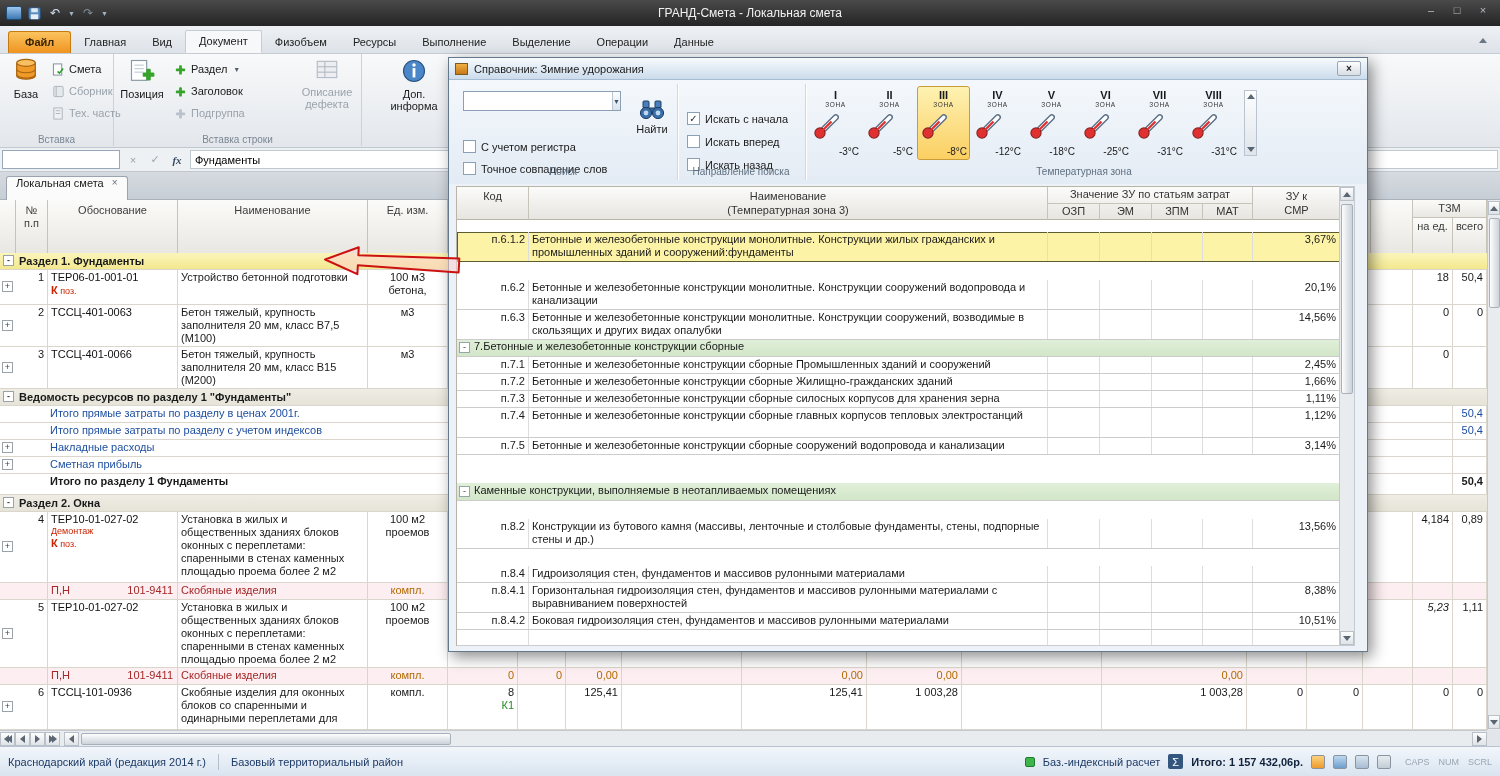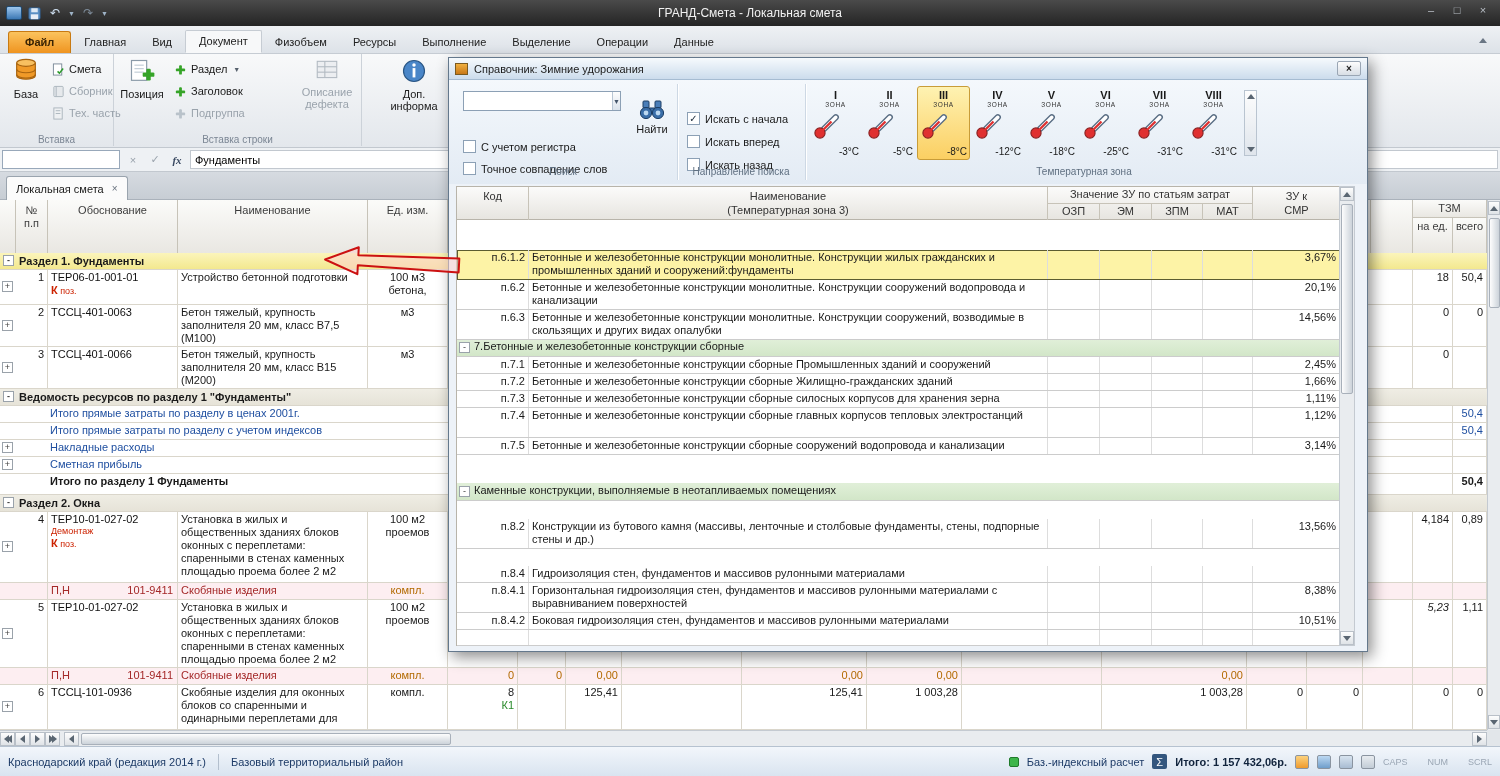--- a/index.html
+++ b/index.html
@@ -38,21 +38,21 @@
 
   
   .fbar{position:absolute;left:0;top:148px;width:100%;height:24px;background:#eef1f4;border-bottom:1px solid #c2c8cf;display:flex;align-items:center;gap:4px;padding:0 2px}
   .namebox{width:118px;height:19px;border:1px solid #98a8ba;background:#fff;font-size:11px;padding:0 3px;font-family:inherit}
   .fbtn{width:18px;text-align:center;color:#9aa3ac;font-size:11px}
   .fbtn.fx{color:#3a4a62;font-style:italic;font-weight:bold;font-family:"Liberation Serif",serif}
   .finput{flex:1;height:19px;border:1px solid #c2c8cf;background:#fff;font-size:11px;padding:0 4px;font-family:inherit}
 
   
   .doctabs{position:absolute;left:0;top:172px;width:100%;height:28px;background:linear-gradient(#d6dbe1,#c7cdd4);border-bottom:1px solid #aab2bb}
-  .dtab{position:absolute;left:6px;top:4px;height:24px;background:#fbfbfb;border:1px solid #9aa4ae;border-bottom:none;border-radius:3px 3px 0 0;display:flex;align-items:center;gap:8px;padding:0 9px;font-size:11px}
+  .dtab{position:absolute;left:6px;top:4px;height:24px;background:#fbfbfb;border:1px solid #9aa4ae;border-bottom:none;border-radius:3px 3px 0 0;display:flex;gap:8px;padding:0 9px;font-size:11px}
   .dtab .x{color:#68727e;font-size:10px}
 
   
   .mheader{position:absolute;left:0;top:200px;width:1487px;height:53px;background:linear-gradient(#fafaf8,#e8e6e1);border-bottom:1px solid #b5b1a6}
   .mth{position:absolute;top:0;height:53px;border-right:1px solid #c7c3b8;text-align:center;padding-top:4px;color:#3c3c3c;white-space:pre-line;line-height:1.2;background:linear-gradient(#fbfbf9,#e9e7e2)}
   .mth.grp{height:18px;border-bottom:1px solid #c7c3b8;padding-top:2px}
   .mth.sub{top:18px;height:35px;padding-top:2px}
   #main-rows{position:absolute;left:0;top:0;width:1487px;height:776px}
   .mrow{position:absolute;left:0;width:1487px;background:#fff;border-bottom:1px solid #dad6cb;overflow:hidden}
   .mcell{position:absolute;top:0;height:100%;border-right:1px solid #dad6cb;padding:1px 3px;line-height:1.18;overflow:hidden}
@@ -92,21 +92,21 @@
   .tri-d{width:0;height:0;border-left:4px solid transparent;border-right:4px solid transparent;border-top:5px solid #5a6672}
 
   
   .statusbar{position:absolute;left:0;top:746px;width:100%;height:30px;background:linear-gradient(#f2f6fb,#d9e4f0);border-top:1px solid #b6c2d0;display:flex;align-items:center;padding:0 8px;color:#1c3a66}
   .sb-sep{width:0;height:16px;border-left:1px solid #b3bfcd;margin:0 12px}
   .sb-right{margin-left:auto;display:flex;align-items:center;gap:8px}
   .led{width:10px;height:10px;background:#3db54a;border:1px solid #1f7a2b;border-radius:2px}
   .sigma{width:15px;height:15px;background:#33567e;color:#fff;font-size:11px;display:flex;align-items:center;justify-content:center;border-radius:2px}
   .sb-total{font-weight:bold;color:#10233c}
   .sq{width:14px;height:14px;border-radius:2px;border:1px solid #8a94a0}
-  .inds{display:flex;gap:20px;color:#9aa6b4;font-size:9px;}
+  .inds{display:flex;gap:9px;color:#9aa6b4;font-size:9px;margin-left:6px}
 
   
   .dialog{position:absolute;left:448px;top:57px;width:920px;height:595px;background:#edf2f8;border:1px solid #64788c;box-shadow:4px 5px 14px rgba(0,0,0,.45);z-index:50}
   .dlg-title{position:absolute;left:0;top:0;width:100%;height:22px;background:linear-gradient(#f6fafd,#ccdcec);border-bottom:1px solid #a6bcd2;display:flex;align-items:center;gap:6px;padding:0 6px}
   .dlg-ico{width:13px;height:12px;background:linear-gradient(#f0b040,#c87818);border:1px solid #7a5a20}
   .dlg-close{margin-left:auto;width:24px;height:15px;background:linear-gradient(#fdfdfd,#d8dee5);border:1px solid #9aa6b4;border-radius:2px;display:flex;align-items:center;justify-content:center;font-size:10px;color:#222;font-weight:bold}
   .dlg-panel{position:absolute;left:0;top:22px;width:100%;height:104px;background:linear-gradient(#f4f8fc,#e3ebf4)}
   .vsep{position:absolute;top:4px;height:96px;width:1px;background:#cdd8e4;box-shadow:1px 0 0 #fff}
   .glabel{position:absolute;top:86px;height:14px;text-align:center;color:#5f6f80;font-size:10px}
   .combo{position:absolute;left:14px;top:11px;width:158px;height:20px;background:#fff;border:1px solid #8ca0b5;display:flex}
@@ -745,21 +745,21 @@
       <div class="dth grp" style="left:591px;width:205px">Значение ЗУ по статьям затрат</div>
       <div class="dth sub" style="left:591px;width:52px">ОЗП</div>
       <div class="dth sub" style="left:643px;width:52px">ЭМ</div>
       <div class="dth sub" style="left:695px;width:51px">ЗПМ</div>
       <div class="dth sub" style="left:746px;width:50px">МАТ</div>
       <div class="dth" style="left:796px;width:87px;border-right:none">ЗУ к
 СМР</div>
     </div>
 
     <div id="dialog-rows">
-        <div class="drow  sel" style="top: 30px; height: 30px;">
+        <div class="drow  sel" style="top: 12px; height: 30px;">
           <div class="dcell codec" style="left: 0px; width: 72px;">п.6.1.2</div>
           <div class="dcell " style="left: 72px; width: 519px;">Бетонные и железобетонные конструкции монолитные. Конструкции жилых гражданских и промышленных зданий и сооружений:фундаменты</div>
           <div class="dcell " style="left: 591px; width: 52px;"></div>
           <div class="dcell " style="left: 643px; width: 52px;"></div>
           <div class="dcell " style="left: 695px; width: 51px;"></div>
           <div class="dcell " style="left: 746px; width: 50px;"></div>
           <div class="dcell smrc" style="left: 796px; width: 87px;">3,67%</div>
         </div>
         <div class="drow " style="top: 60px; height: 30px;">
           <div class="dcell codec" style="left: 0px; width: 72px;">п.6.2</div>

